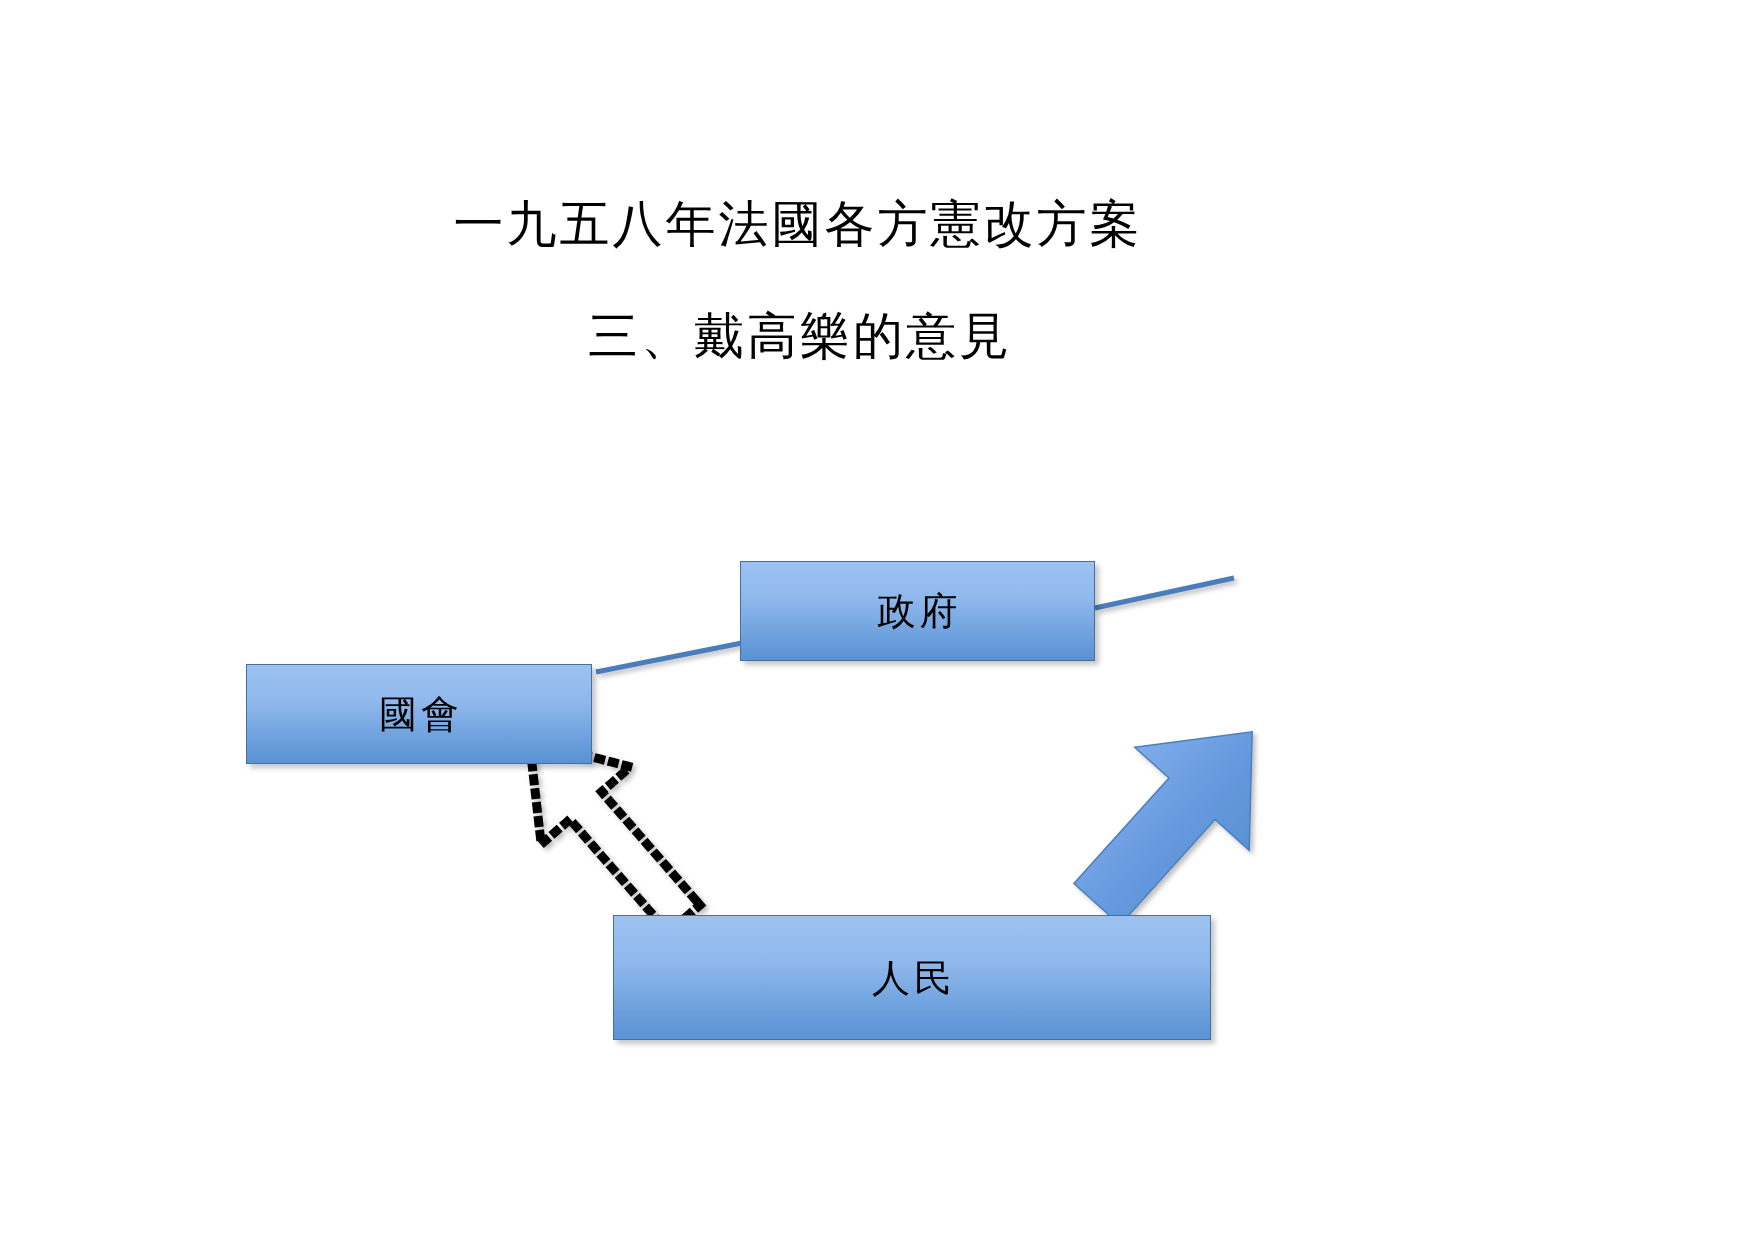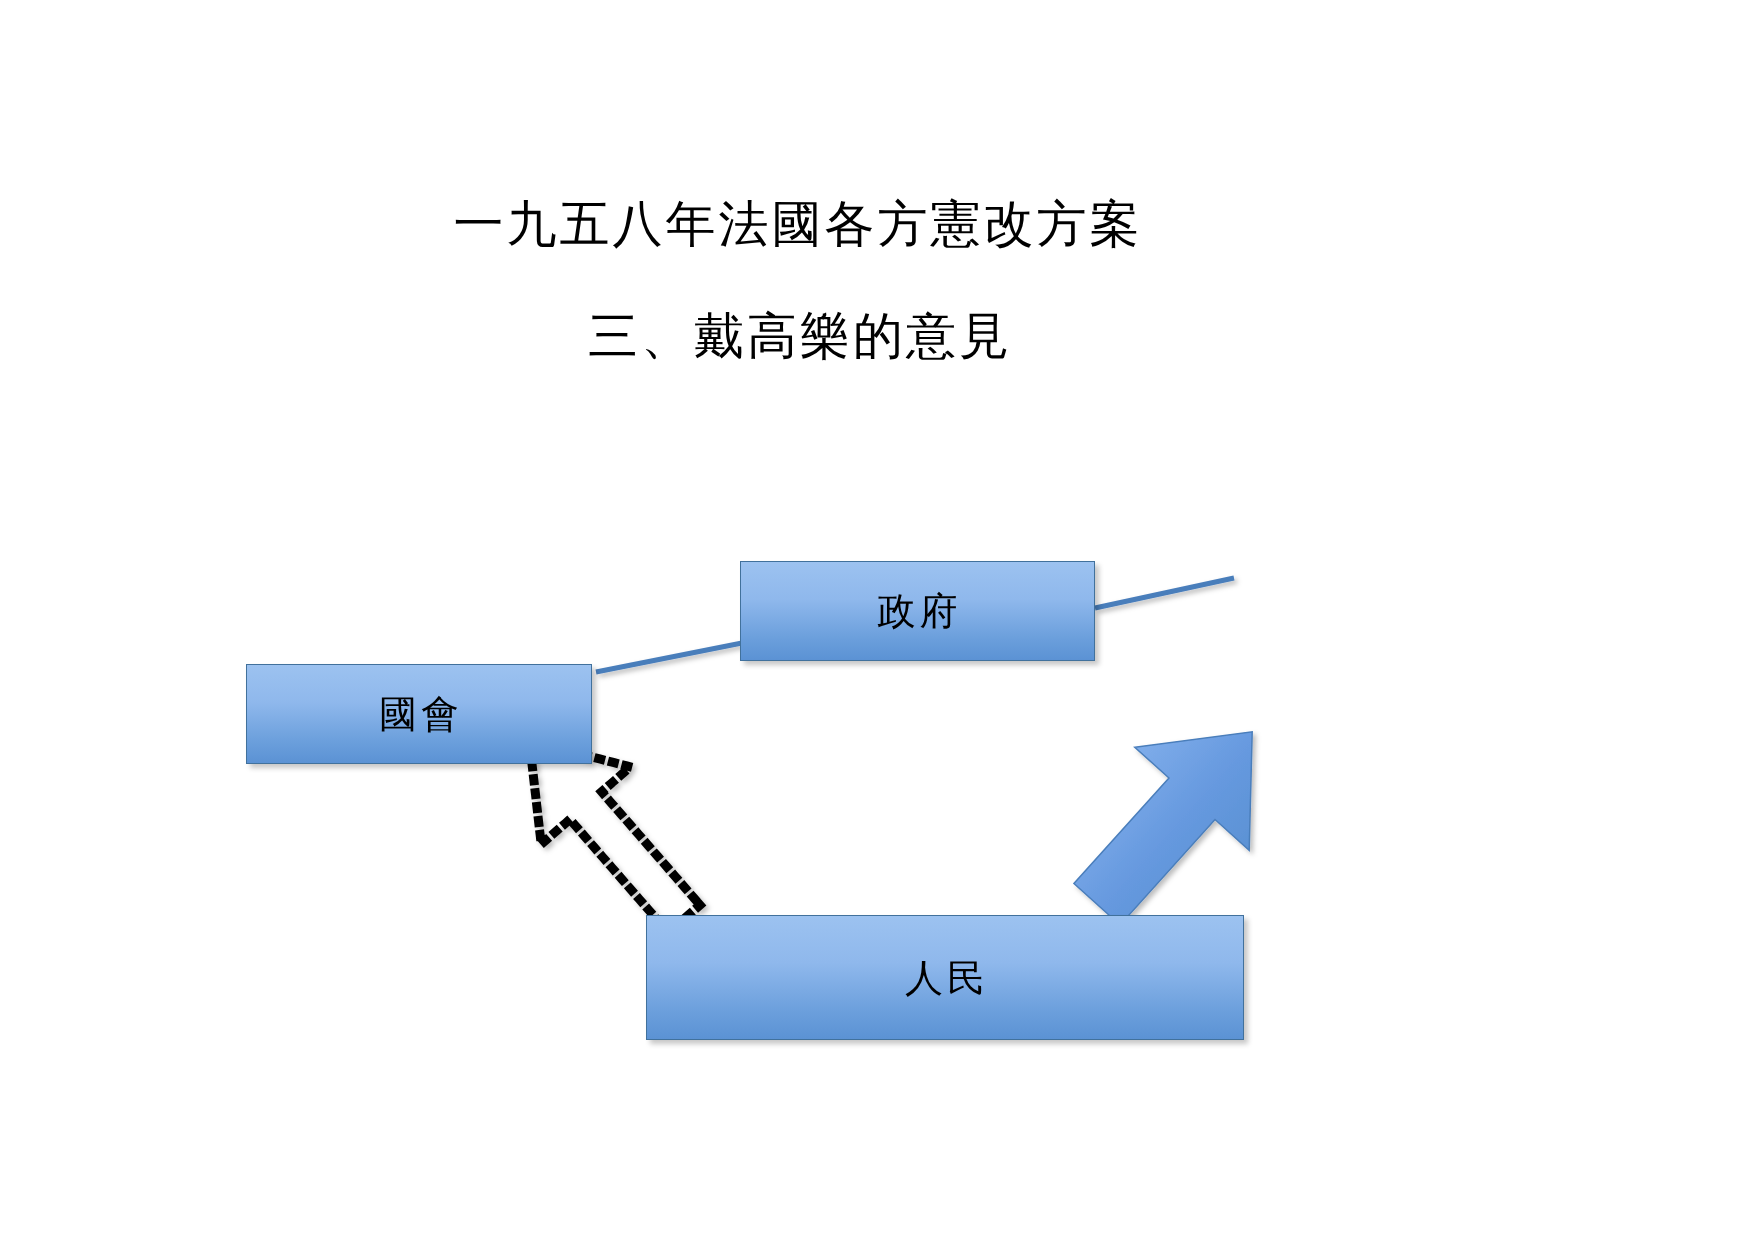--- a/index.html
+++ b/index.html
@@ -67,21 +67,21 @@
     font-size: 38px;
     line-height: 38px;
     letter-spacing: 0.10em;
     text-indent: 0.10em;
     white-space: nowrap;
   }
 
   #box-parliament { left: 246px;  top: 624px; width: 346px; height: 100px; margin-top: 40px; }
   #box-government { left: 740px;  top: 561px; width: 355px; height: 100px; text-align: right; }
   #box-president  { left: 1232px; top: 497px; width: 360px; height: 100px; }
-  #box-people     { left: 646px;  top: 915px; width: 598px; height: 125px; }
+  #box-people     { left: 613px;  top: 915px; width: 598px; height: 125px; }
 
   
   #arrow-layer {
     position: absolute;
     left: 0; top: 0;
     width: 1754px;
     height: 1240px;
     pointer-events: none;
   }
 </style>

